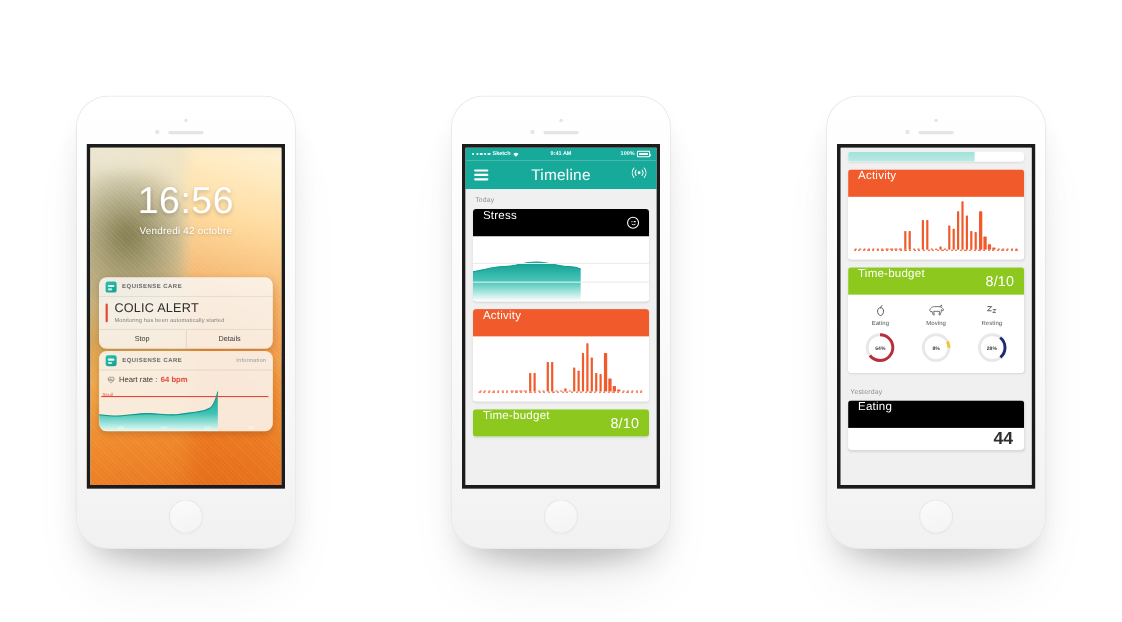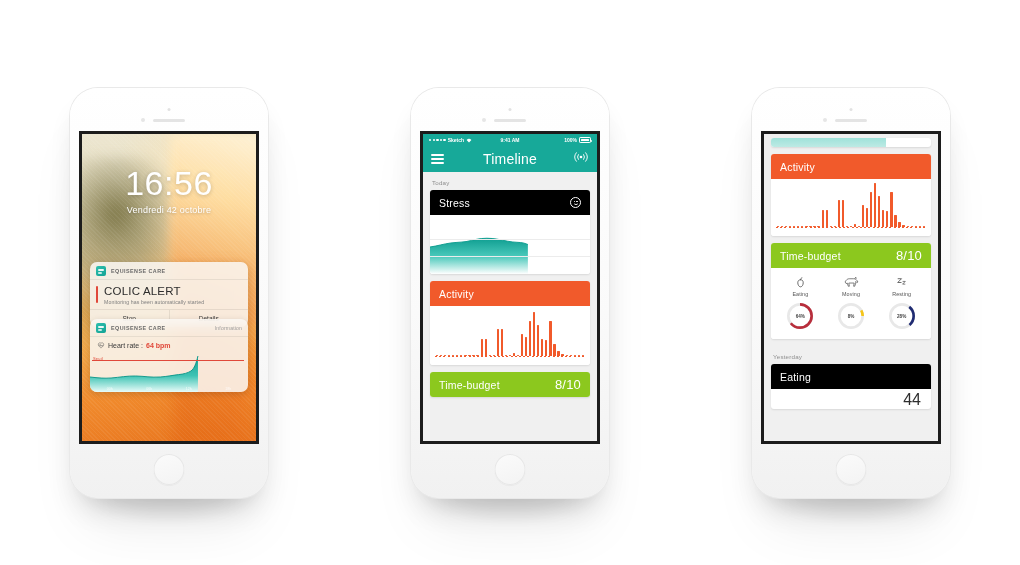--- a/index.html
+++ b/index.html
@@ -110,21 +110,21 @@
   .hamburger { width:13px; display:flex; flex-direction:column; gap:2.6px; }
   .hamburger i { height:1.8px; background:#fff; border-radius:1px; display:block; }
   .nav-title { position:absolute; left:0; right:0; text-align:center; color:#fff; font-size:14px; font-weight:400; letter-spacing:.2px; }
   .nav-right { margin-left:auto; position:relative; z-index:2; }
 
   .feed { position:absolute; left:0; right:0; top:38px; bottom:0; background:#f0f0f0; overflow:hidden; padding:0 7px; }
   .feed.noheader { top:0; }
   .day-label { font-size:6.2px; color:#8d8d8d; padding:7px 2px 4px; letter-spacing:.2px; }
   .card { background:#fff; border-radius:3px; overflow:hidden; margin-bottom:7px;
     box-shadow: 0 1px 2px rgba(0,0,0,0.10); }
-  .card-head { height:25px; display:flex; align-items:center; padding:0 9px; color:#fff; }
+  .card-head { height:25px; display:flex; padding:0 9px; color:#fff; }
   .card-head .ttl { font-size:10.5px; font-weight:400; letter-spacing:.2px; }
   .card-head .right { margin-left:auto; display:flex; align-items:center; }
   .card-head .score { font-size:13px; font-weight:400; letter-spacing:.2px; }
   .teal { background:#000000; }
   .orange { background:#f15a2b; }
   .green { background:#8cc81e; }
 
   .chart-area { position:relative; height:58px; background:#fff; }
   .gridline { position:absolute; left:0; right:0; height:1px; background:#ececec; }
 
@@ -140,21 +140,21 @@
   .donut svg { display:block; transform: rotate(-90deg); }
   .donut .pct { position:absolute; inset:0; display:flex; align-items:center; justify-content:center; font-size:4.6px; color:#444; font-weight:600; }
 
   .smiley { width:11px; height:11px; border-radius:50%; border:1.2px solid #fff; position:relative; }
   .smiley i { position:absolute; width:1.4px; height:1.4px; border-radius:50%; background:#fff; top:3px; }
   .smiley i.l { left:2.5px; } .smiley i.r { right:2.5px; }
   .smiley u { position:absolute; left:2.5px; right:2.5px; bottom:2.4px; height:2.4px; border-bottom:1.2px solid #fff; border-radius:0 0 6px 6px; }
 
   .partial-card { background:#fff; border-radius:3px; overflow:hidden; margin-bottom:7px; box-shadow:0 1px 2px rgba(0,0,0,0.10); }
   .partial-strip { height:9px; background:linear-gradient(180deg,#9fe2da,#bdeae4); width:72%; }
-  .big-num { font-size:16px; color:#2e2e2e; text-align:right; padding:2px 10px 0; font-weight:400; }
+  .big-num { font-size:16px; color:#2e2e2e; text-align:right; padding:2px 10px 0; font-weight:700; }
 </style>
 </head>
 <body>
 
 <div class="stage">
 
   <div class="phone" style="left:70px; top:88px;">
     <div class="phone-shadow"></div>
     <div class="phone-body"></div>
     <div class="cam"></div>
@@ -170,21 +170,21 @@
             <div class="mane"></div>
             <div class="mane2"></div>
             <div class="grain"></div>
         </div>
 
         <div class="clock">
           <div class="t">16:56</div>
           <div class="d">Vendredi 42 octobre</div>
         </div>
 
-        <div class="notif" style="top:118px;margin-top:10px;">
+        <div class="notif" style="top:118px;">
           <div class="notif-head">
             <div class="app-icon"></div>
             <div class="app-name">EQUISENSE CARE</div>
           </div>
           <div class="notif-body">
             <div class="alert-bar"></div>
             <div class="alert-title">COLIC ALERT</div>
             <div class="alert-sub">Monitoring has been automatically started</div>
           </div>
           <div class="notif-actions">

